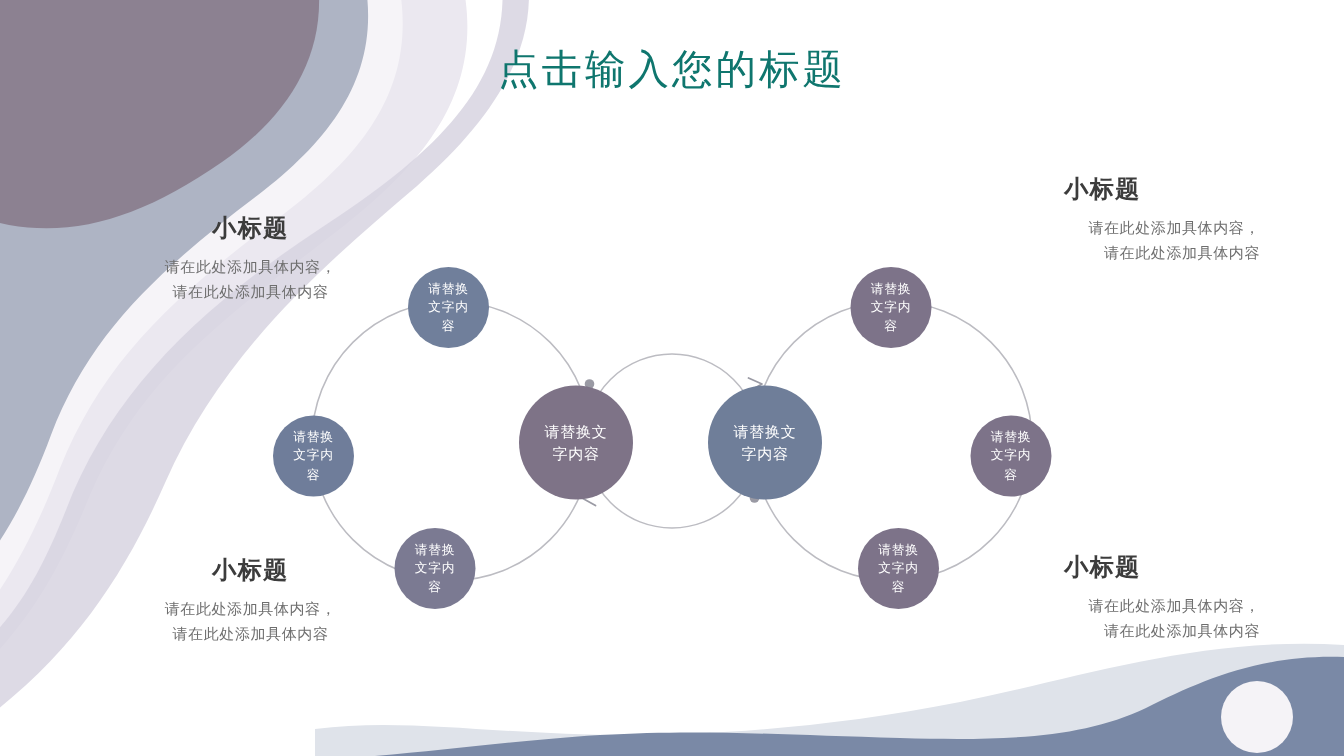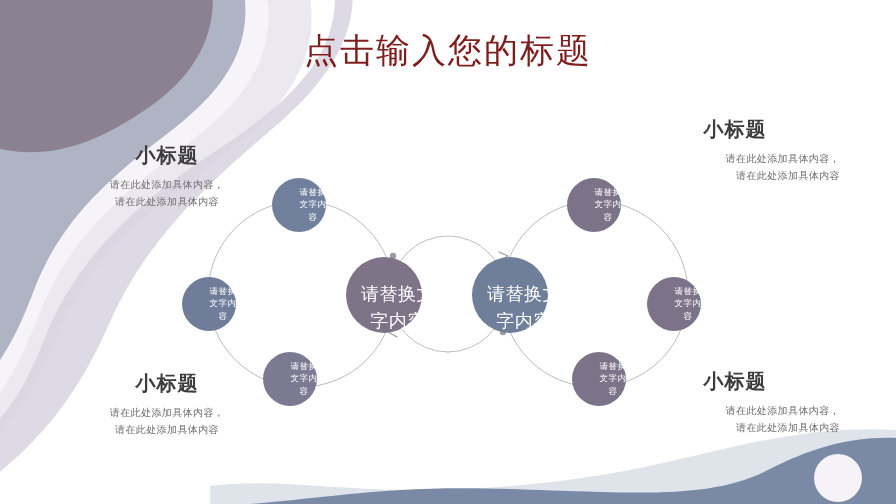--- a/index.html
+++ b/index.html
@@ -29,34 +29,34 @@
     height: 504px;
   }
 
   
   .slide-title {
     position: absolute;
     left: 0;
     top: 28px;
     width: 896px;
     text-align: center;
-    font-size: 34px;
+    font-size: 27px;
     font-weight: 400;
     letter-spacing: 2px;
-    color: #7f1d1d;
+    color: #0f766e;
     white-space: nowrap;
   }
 
   
   .caption {
     position: absolute;
     width: 210px;
   }
   .caption .cap-title {
-    font-size: 20px;
+    font-size: 16px;
     font-weight: bold;
     color: #3c3c3c;
     letter-spacing: 1px;
     margin-bottom: 8px;
   }
   .caption .cap-body {
     font-size: 10px;
     line-height: 1.65;
     color: #6e6e6e;
     letter-spacing: 0.4px;
@@ -70,24 +70,23 @@
   #cap-tr { left: 630px; top: 116px; }
   #cap-br { left: 630px; top: 368px; }
 
   
   .node-label {
     position: absolute;
     color: #ffffff;
     text-align: center;
     pointer-events: none;
     letter-spacing: 0.5px;
-    padding-left: 14px;
   }
   .node-label.hub {
-    font-size: 18px;
+    font-size: 10px;
     line-height: 1.5;
     width: 92px;
   }
   .node-label.sat {
     font-size: 8.5px;
     line-height: 1.45;
     width: 52px;
   }
 </style>
 </head>

